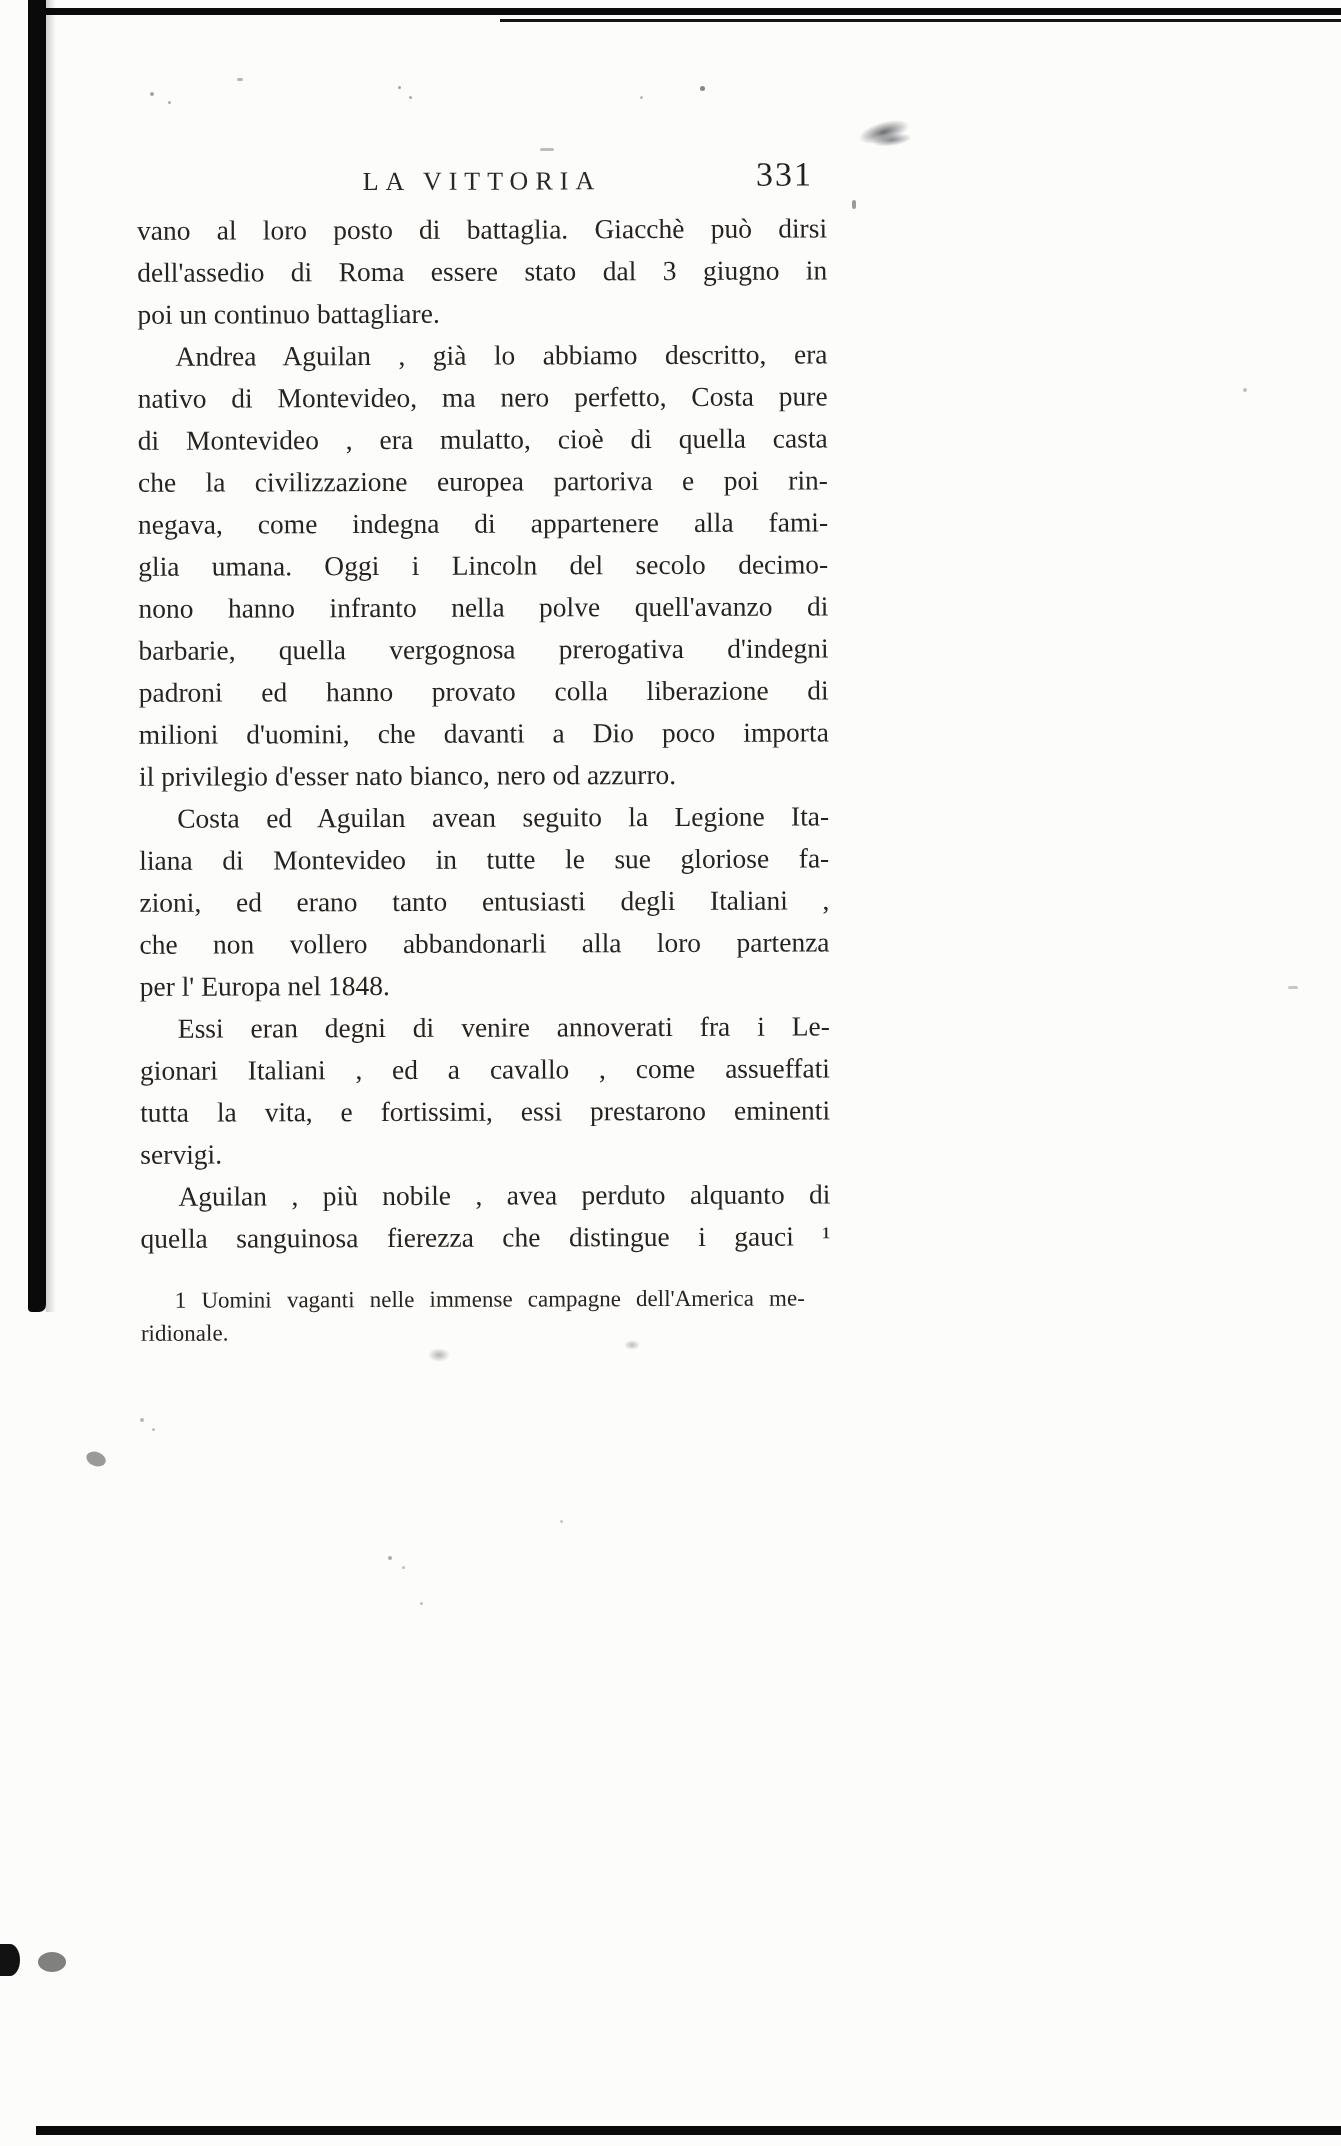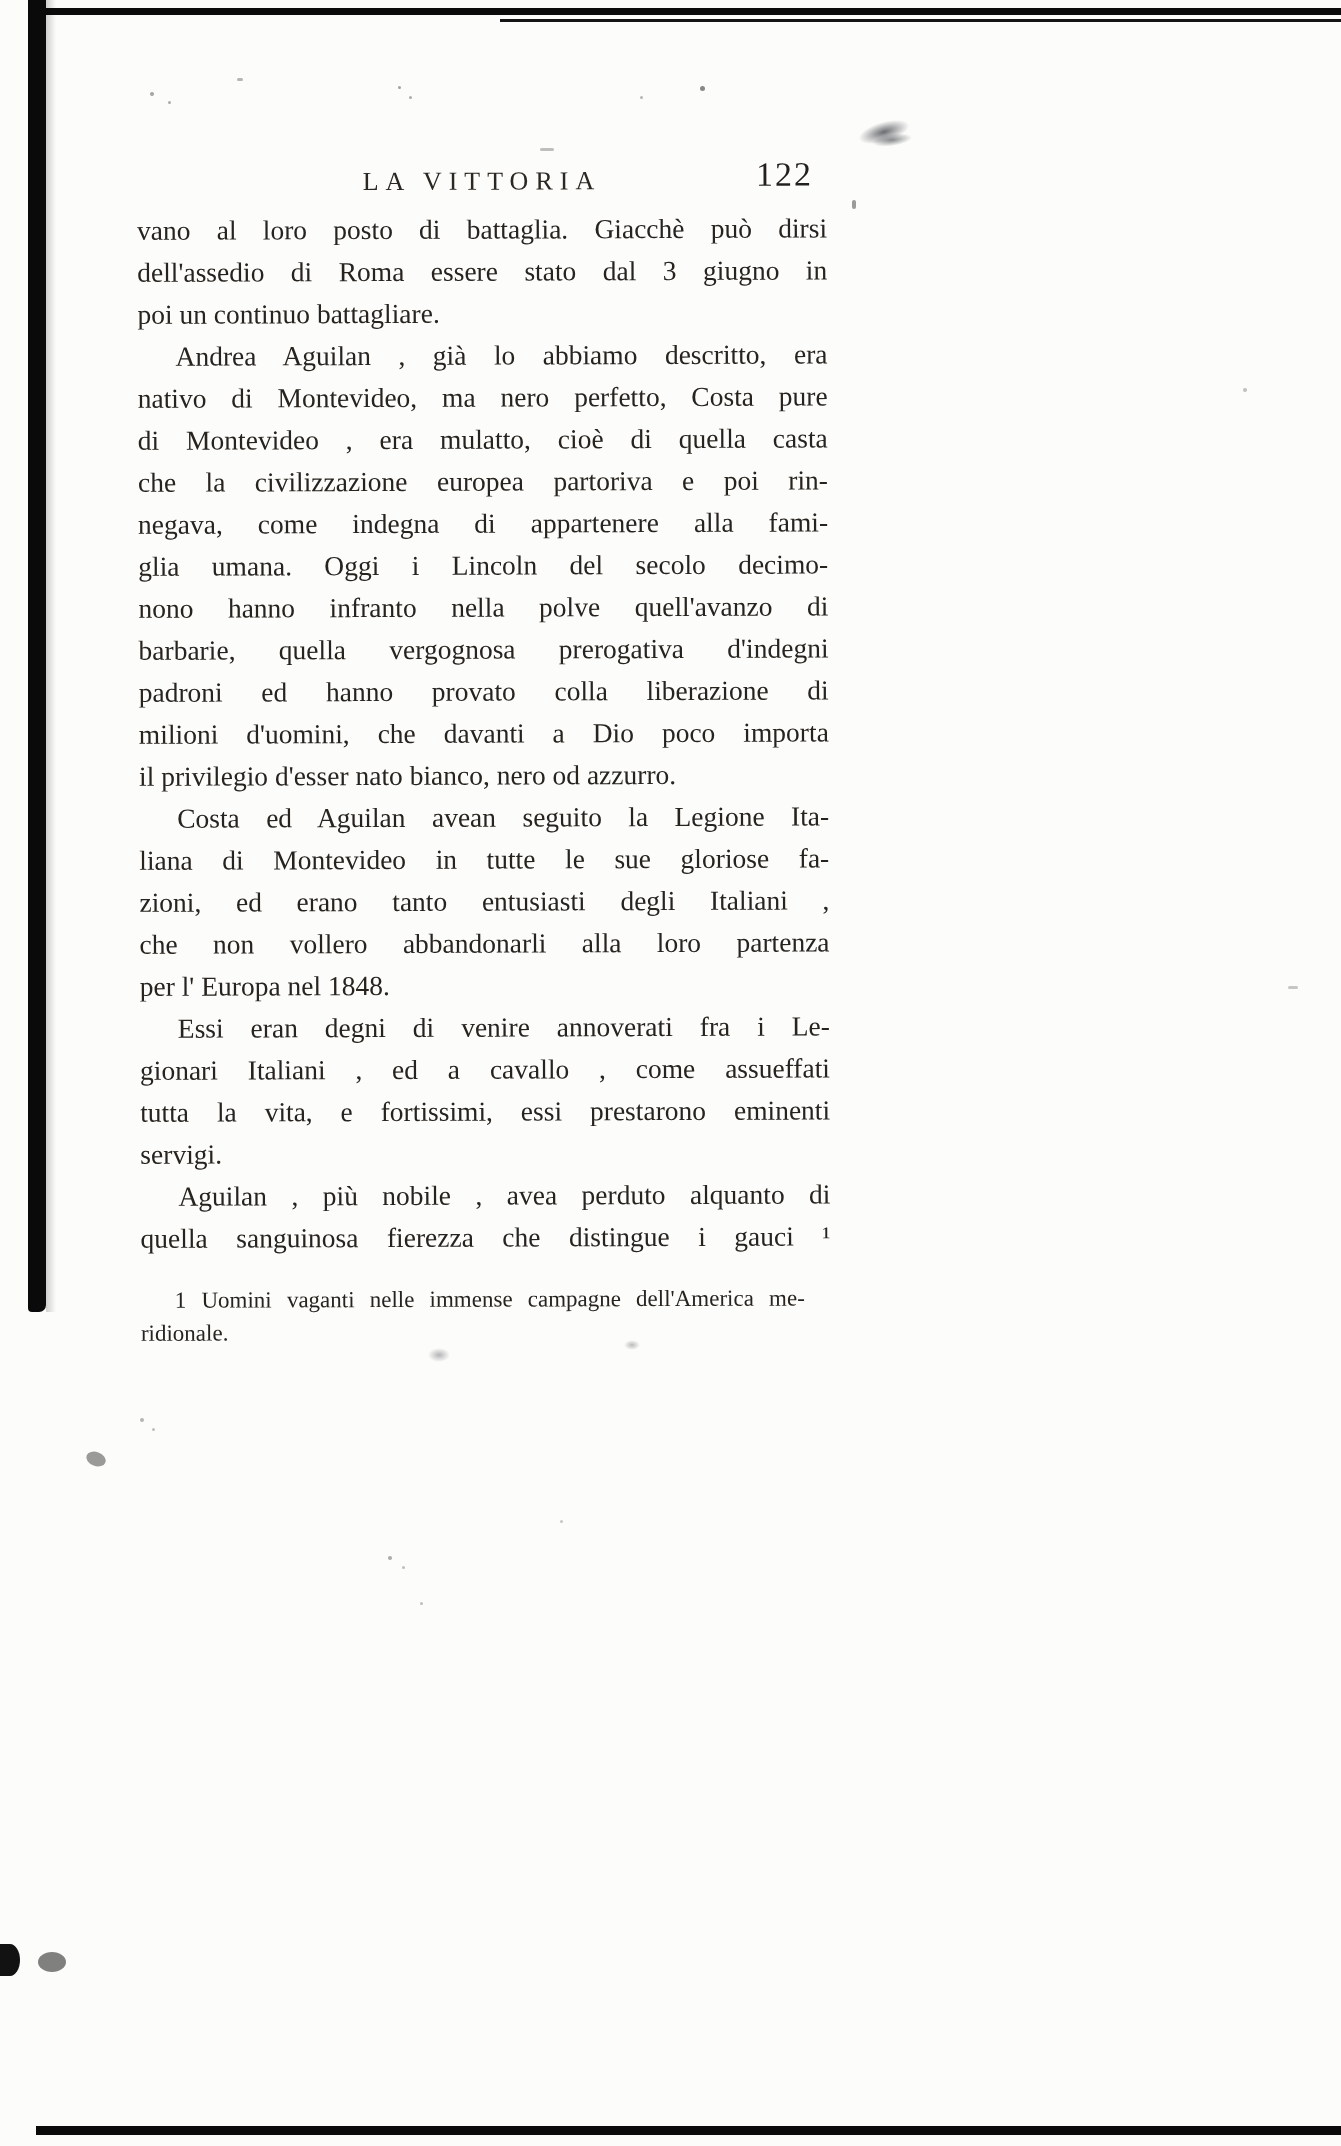--- a/index.html
+++ b/index.html
@@ -71,21 +71,21 @@
   <div class="border-top"></div>
   <div class="border-top-thin"></div>
   <div class="spine-bar"></div>
   <div class="spine-shadow"></div>
   <div class="border-bottom"></div>
 
   <div class="content">
 
     <div class="header">
       <span class="running-title">LA VITTORIA</span>
-      <span class="page-number">122</span>
+      <span class="page-number">331</span>
     </div>
 
     <div class="body-text" id="body-container">
         <div class="line">vano al loro posto di battaglia. Giacchè può dirsi</div>
         <div class="line">dell'assedio di Roma essere stato dal 3 giugno in</div>
         <div class="line flush">poi un continuo battagliare.</div>
         <div class="line indent">Andrea Aguilan , già lo abbiamo descritto, era</div>
         <div class="line">nativo di Montevideo, ma nero perfetto, Costa pure</div>
         <div class="line">di Montevideo , era mulatto, cioè di quella casta</div>
         <div class="line">che la civilizzazione europea partoriva e poi rin-</div>

